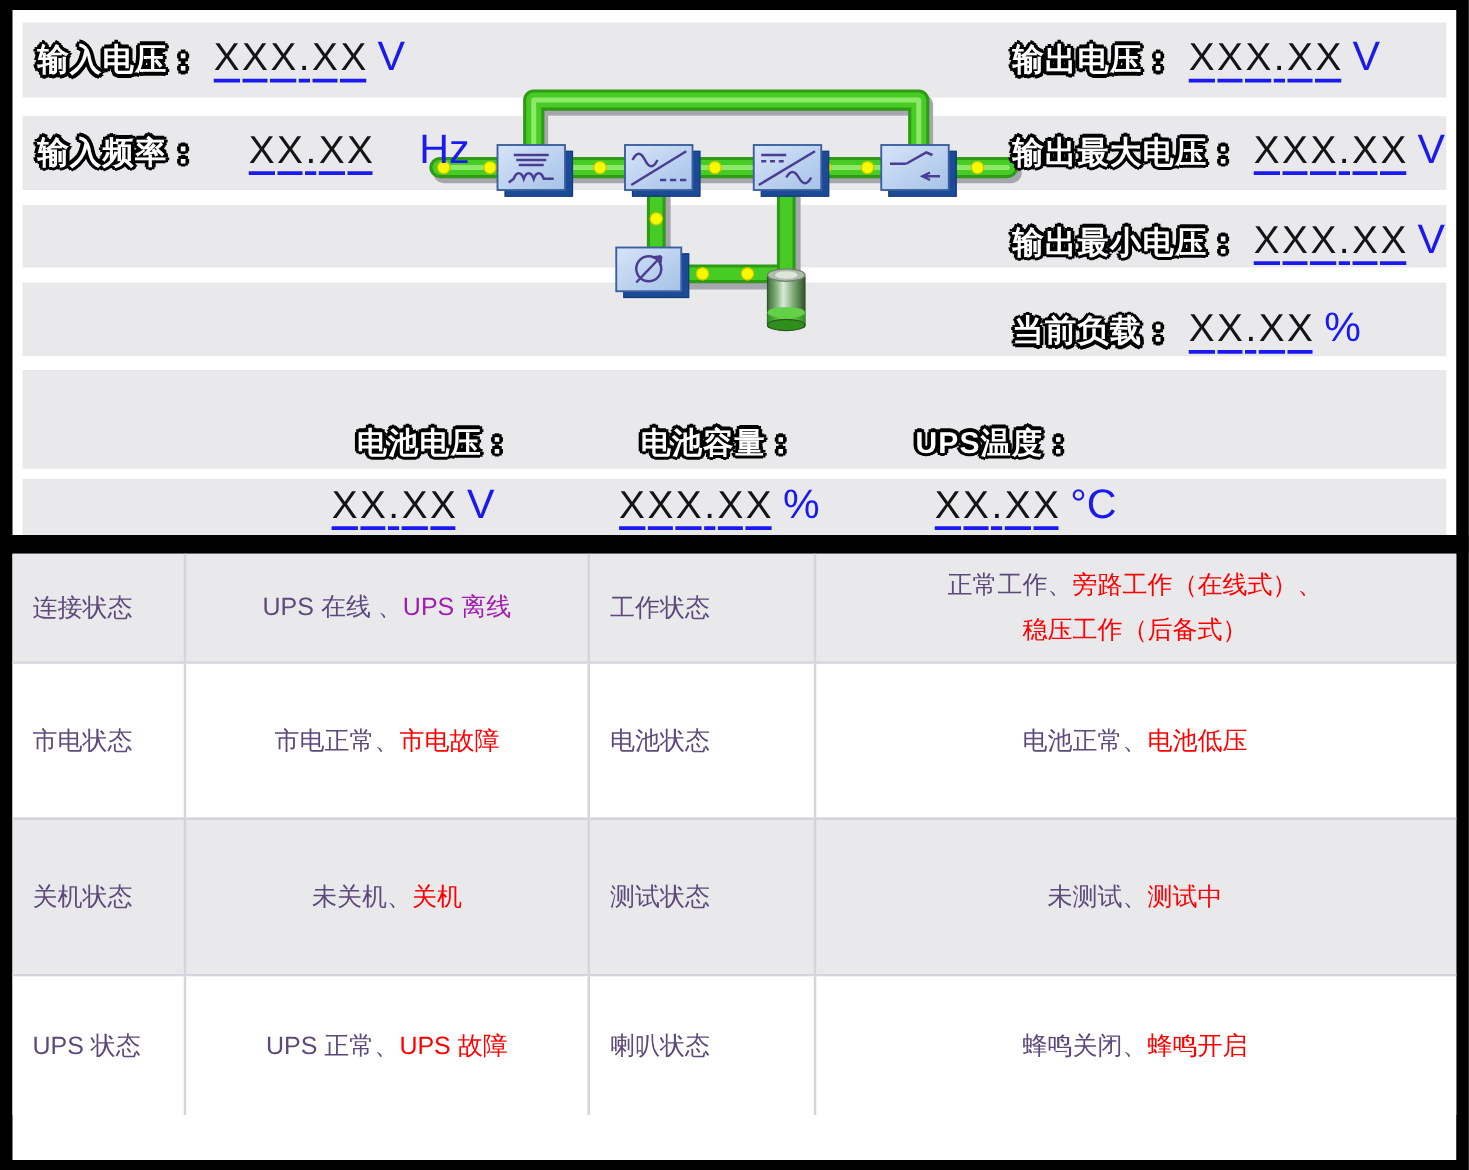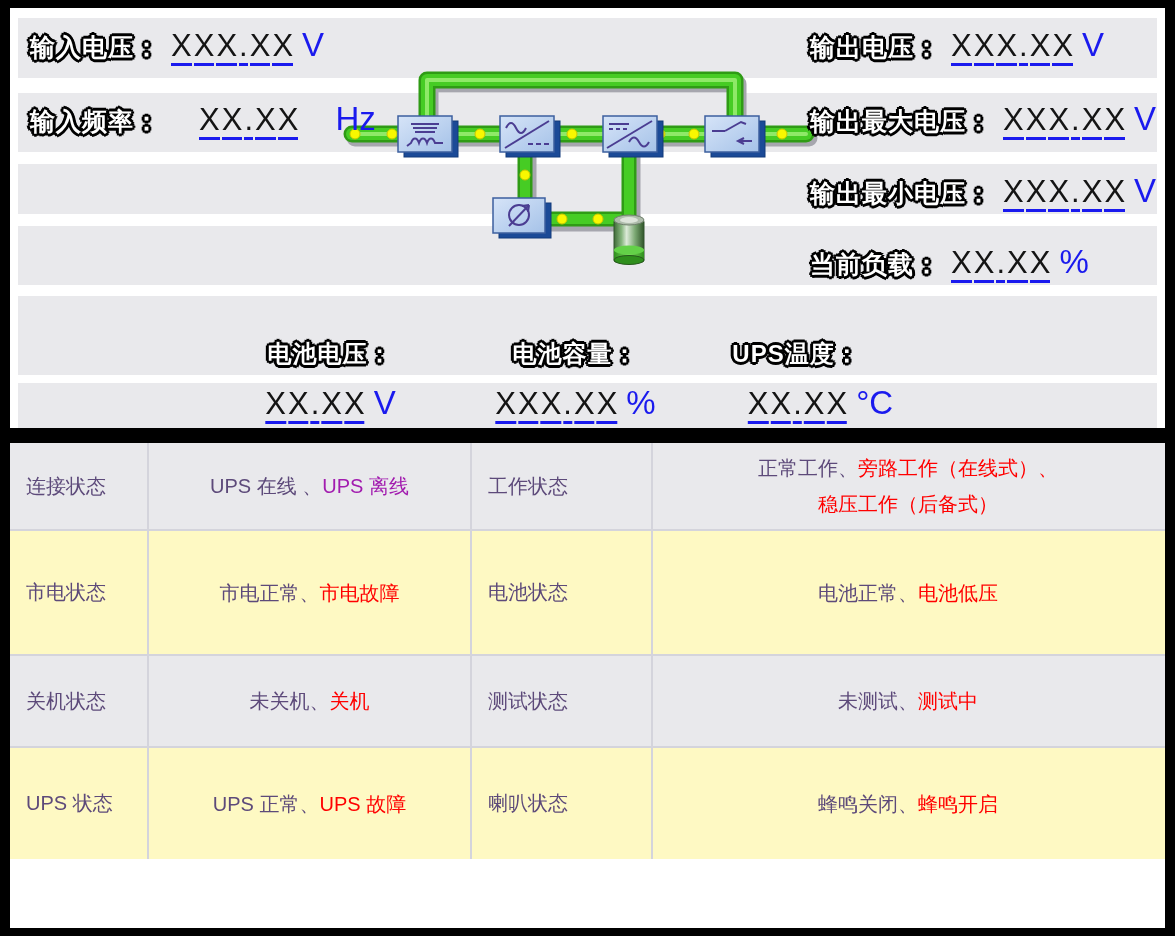--- a/index.html
+++ b/index.html
@@ -27,21 +27,21 @@
   .centered{transform:translateX(-50%);}
   .bat-label{position:absolute;transform:translateX(-50%);font-size:24px;white-space:nowrap;}
 
   
   .diagram{position:absolute;left:340px;top:60px;}
 
   
   .status-table{position:absolute;left:10px;top:443px;width:1155px;}
   .trow{display:flex;width:1155px;box-sizing:border-box;}
   .trow.alt{background:var(--stripe);}
-  .trow.plain{background:#fef9c3;}
+  .trow.plain{background:#ffffff;}
   .trow + .trow{border-top:2px solid var(--divider);}
   .tcell{box-sizing:border-box;display:flex;align-items:center;font-size:20px;color:var(--purple);}
   .tcell.name{padding-left:16px;justify-content:flex-start;}
   .tcell.states{justify-content:center;text-align:center;padding:0 28px;line-height:1.8;display:flex;flex-wrap:wrap;align-content:center;}
   .tcell.states .part{white-space:pre-wrap;}
   .c1{width:139px;border-right:2px solid var(--divider);}
   .c2{width:323px;border-right:2px solid var(--divider);}
   .c3{width:181px;border-right:2px solid var(--divider);padding-left:18px;}
   .c4{width:510px;}
 </style>
@@ -208,21 +208,21 @@
     <span class="olabel">输出最小电压：</span>
     <span class="val"><span class="xc">X</span><span class="xc">X</span><span class="xc">X</span><span class="xc">.</span><span class="xc">X</span><span class="xc">X</span></span>
     <span class="unit">V</span>
   </div>
   <div class="info-line" style="left:810px;top:243px;">
     <span class="olabel">当前负载：</span>
     <span class="val"><span class="xc">X</span><span class="xc">X</span><span class="xc">.</span><span class="xc">X</span><span class="xc">X</span></span>
     <span class="unit">%</span>
   </div>
 
-  <span class="bat-label olabel" style="left:330px;top:338px;">电池电压：</span>
+  <span class="bat-label olabel" style="left:348px;top:338px;">电池电压：</span>
   <span class="bat-label olabel" style="left:575px;top:338px;">电池容量：</span>
   <span class="bat-label olabel" style="left:796px;top:338px;">UPS温度：</span>
 
   <div class="info-line centered" style="left:330px;top:384px;">
     <span class="val" style="margin-left:0;"><span class="xc">X</span><span class="xc">X</span><span class="xc">.</span><span class="xc">X</span><span class="xc">X</span></span>
     <span class="unit">V</span>
   </div>
   <div class="info-line centered" style="left:575px;top:384px;">
     <span class="val" style="margin-left:0;"><span class="xc">X</span><span class="xc">X</span><span class="xc">X</span><span class="xc">.</span><span class="xc">X</span><span class="xc">X</span></span>
     <span class="unit">%</span>
@@ -253,21 +253,21 @@
         <div class="tcell states c2">
           <span class="part" style="color: rgb(93, 74, 122);">市电正常、</span>
           <span class="part" style="color: rgb(255, 0, 0);">市电故障</span>
         </div>
         <div class="tcell name c3">电池状态</div>
         <div class="tcell states c4">
           <span class="part" style="color: rgb(93, 74, 122);">电池正常、</span>
           <span class="part" style="color: rgb(255, 0, 0);">电池低压</span>
         </div>
       </div>
-      <div class="trow alt" style="height: 92px;">
+      <div class="trow alt" style="height: 125px;">
         <div class="tcell name c1">关机状态</div>
         <div class="tcell states c2">
           <span class="part" style="color: rgb(93, 74, 122);">未关机、</span>
           <span class="part" style="color: rgb(255, 0, 0);">关机</span>
         </div>
         <div class="tcell name c3">测试状态</div>
         <div class="tcell states c4">
           <span class="part" style="color: rgb(93, 74, 122);">未测试、</span>
           <span class="part" style="color: rgb(255, 0, 0);">测试中</span>
         </div>

